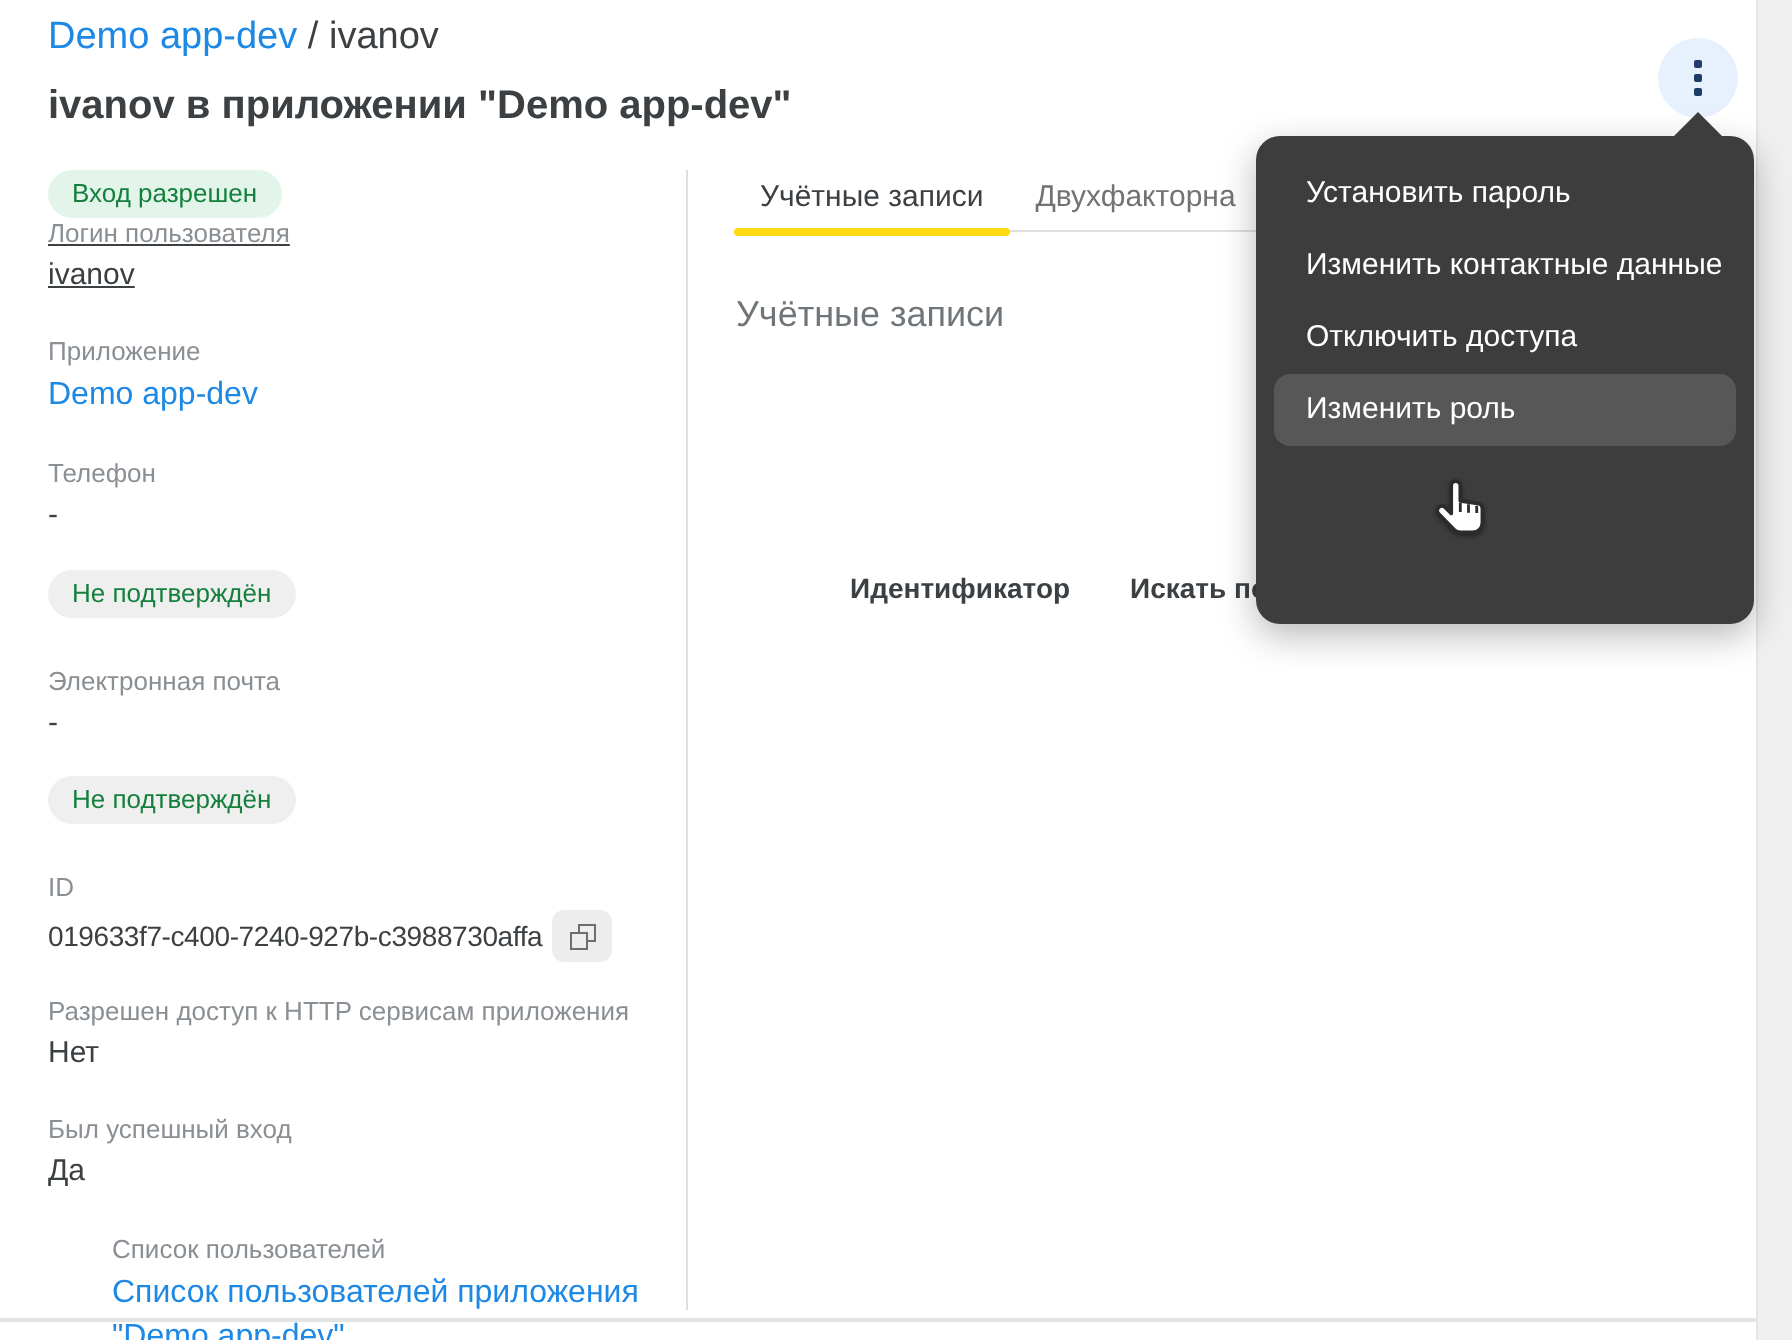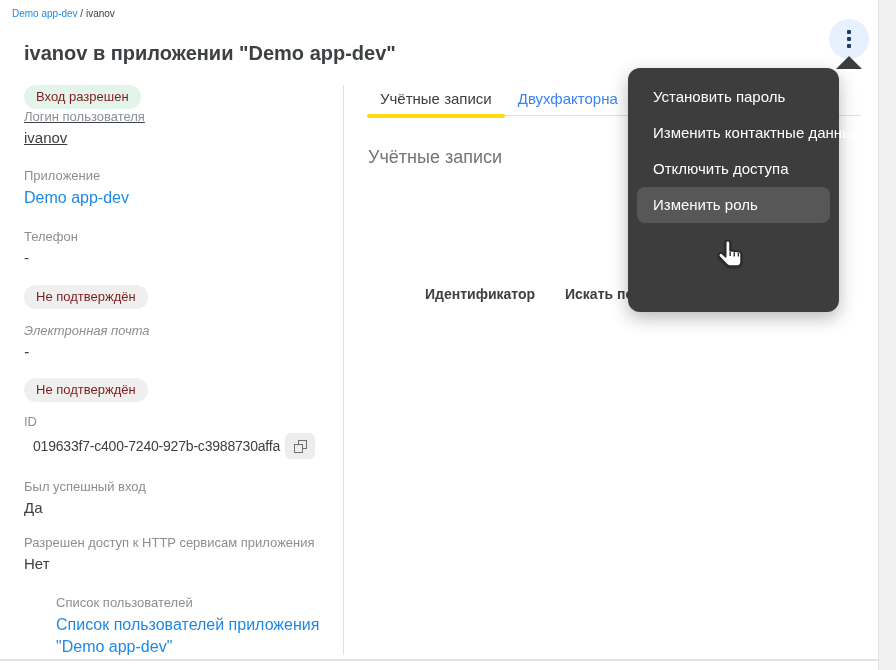--- a/index.html
+++ b/index.html
@@ -4,66 +4,66 @@
 <style>
   html,body{margin:0;padding:0;}
   body{
     width:896px;height:670px;position:relative;overflow:hidden;
     background:#ffffff;
     font-family:"Liberation Sans", sans-serif;
     color:#3c4043;
   }
 
   
-  .breadcrumb{position:absolute;left:12px;top:8px;font-size:10px;color:#3c4043;}
+  .breadcrumb{position:absolute;left:24px;top:8px;font-size:19px;color:#3c4043;}
   .breadcrumb .crumb-link{color:#1e88e5;cursor:pointer;}
   .page-title{position:absolute;left:24px;top:28px;font-size:20px;line-height:24px;color:#3c4043;}
 
   .kebab-btn{
     position:absolute;left:829px;top:19px;width:40px;height:40px;border-radius:50%;
     background:#e7f1fd;display:flex;flex-direction:column;align-items:center;justify-content:center;gap:3px;
     cursor:pointer;z-index:5;
   }
   .kebab-dot{width:4px;height:4px;background:#1d3c6b;border-radius:1px;}
 
   
   .sidebar{position:absolute;left:24px;top:85px;width:300px;}
-  .badge{display:inline-block;padding:4px 12px;border-radius:14px;font-size:13px;line-height:16px;color:#7f1d1d;}
+  .badge{display:inline-block;padding:4px 12px;border-radius:14px;font-size:13px;line-height:16px;color:#15803d;}
   .badge.green{background:#e3f5ea;}
   .badge.gray{background:#efefef;}
   .field{margin-top:20px;}
   .field-label{font-size:13px;line-height:16px;color:#8a8f94;}
   .field-value{font-size:15px;line-height:20px;color:#3c4043;margin-top:3px;}
   .field-value.link{color:#1e88e5;font-size:16px;line-height:22px;cursor:pointer;width:290px;}
-  .mt13{margin-top:0;text-decoration:underline;} .mt17{margin-top:17px;} .mt14{margin-top:14px;font-style:italic;}
-  .mt16{margin-top:16px;} .mt11{margin-top:12px;} .mt21{margin-top:21px;margin-left:32px;}
-  .id-row{display:flex;align-items:center;gap:5px;margin-top:3px;justify-content:center;}
+  .mt13{margin-top:0;text-decoration:underline;} .mt17{margin-top:17px;} .mt14{margin-top:24px;}
+  .mt16{margin-top:16px;} .mt11{margin-top:24px;} .mt21{margin-top:21px;margin-left:32px;}
+  .id-row{display:flex;align-items:center;gap:5px;margin-top:3px;}
   .id-value{font-size:14px;letter-spacing:-0.2px;color:#3c4043;white-space:nowrap;}
   .copy-btn{width:30px;height:26px;border-radius:6px;background:#ededed;flex:0 0 auto;
     display:flex;align-items:center;justify-content:center;cursor:pointer;}
   .copy-icon{position:relative;width:13px;height:13px;}
   .copy-icon::before{content:"";position:absolute;right:0;top:0;width:7px;height:7px;border:1.6px solid #6b6f73;}
   .copy-icon::after{content:"";position:absolute;left:0;bottom:0;width:7px;height:7px;border:1.6px solid #6b6f73;background:#ededed;}
 
   .divider-v{position:absolute;left:343px;top:85px;height:570px;width:1px;background:#e0e0e0;}
   .bottom-border{position:absolute;left:0;top:659px;width:878px;height:2px;background:#e3e3e3;}
   .scroll-track{position:absolute;left:878px;top:0;width:18px;height:670px;background:#f0f0f0;border-left:1px solid #e4e4e4;box-sizing:border-box;}
 
   
   .tabs{position:absolute;left:367px;top:86px;width:494px;height:29px;border-bottom:1px solid #e0e0e0;display:flex;}
-  .tab{font-size:15px;line-height:26px;padding:0 13px;position:relative;color:#3b82f6;cursor:pointer;white-space:nowrap;}
+  .tab{font-size:15px;line-height:26px;padding:0 13px;position:relative;color:#737373;cursor:pointer;white-space:nowrap;}
   .tab.active{color:#3c4043;}
   .tab.active::after{content:"";position:absolute;left:0;right:0;bottom:-3px;height:4px;background:#ffd911;border-radius:2px;}
   .section-heading{position:absolute;left:368px;top:147px;font-size:18px;color:#70757a;}
   .table-header{position:absolute;top:286px;font-size:14px;font-weight:700;color:#3c4043;white-space:nowrap;}
   .th-1{left:425px;} .th-2{left:565px;}
 
   
   .menu{
-    position:absolute;left:628px;top:68px;width:211px;height:244px;box-sizing:border-box;
+    position:absolute;left:628px;top:68px;width:249px;height:244px;box-sizing:border-box;
     background:#3d3d3d;border-radius:12px;padding:11px 9px 9px 9px;
     box-shadow:0 6px 18px rgba(0,0,0,.28);z-index:10;
   }
   .menu::before{
     content:"";position:absolute;top:-12px;left:208px;width:0;height:0;
     border-left:13px solid transparent;border-right:13px solid transparent;border-bottom:13px solid #3d3d3d;
   }
   .menu-item{height:36px;line-height:36px;padding:0 16px;font-size:15px;color:#ffffff;border-radius:8px;cursor:pointer;white-space:nowrap;}
   .menu-item.hovered{background:#575757;}
   .menu-item.danger{color:#ef5350;}
@@ -122,28 +122,28 @@
   <div class="field mt11">
     <div class="field-label">ID</div>
     <div class="id-row">
       <span class="id-value">019633f7-c400-7240-927b-c3988730affa</span>
       <span class="copy-btn">
         <span class="copy-icon"></span>
       </span>
     </div>
   </div>
 
+  <div class="field mt17">
+    <div class="field-label">Разрешен доступ к HTTP сервисам приложения</div>
+    <div class="field-value">Нет</div>
+  </div>
+
   <div class="field">
     <div class="field-label">Был успешный вход</div>
     <div class="field-value">Да</div>
-  </div>
-
-  <div class="field mt17">
-    <div class="field-label">Разрешен доступ к HTTP сервисам приложения</div>
-    <div class="field-value">Нет</div>
   </div>
 
   <div class="field mt21">
     <div class="field-label">Список пользователей</div>
     <div class="field-value link">Список пользователей приложения "Demo app-dev"</div>
   </div>
 
 </div>
 
 <div class="divider-v"></div>

